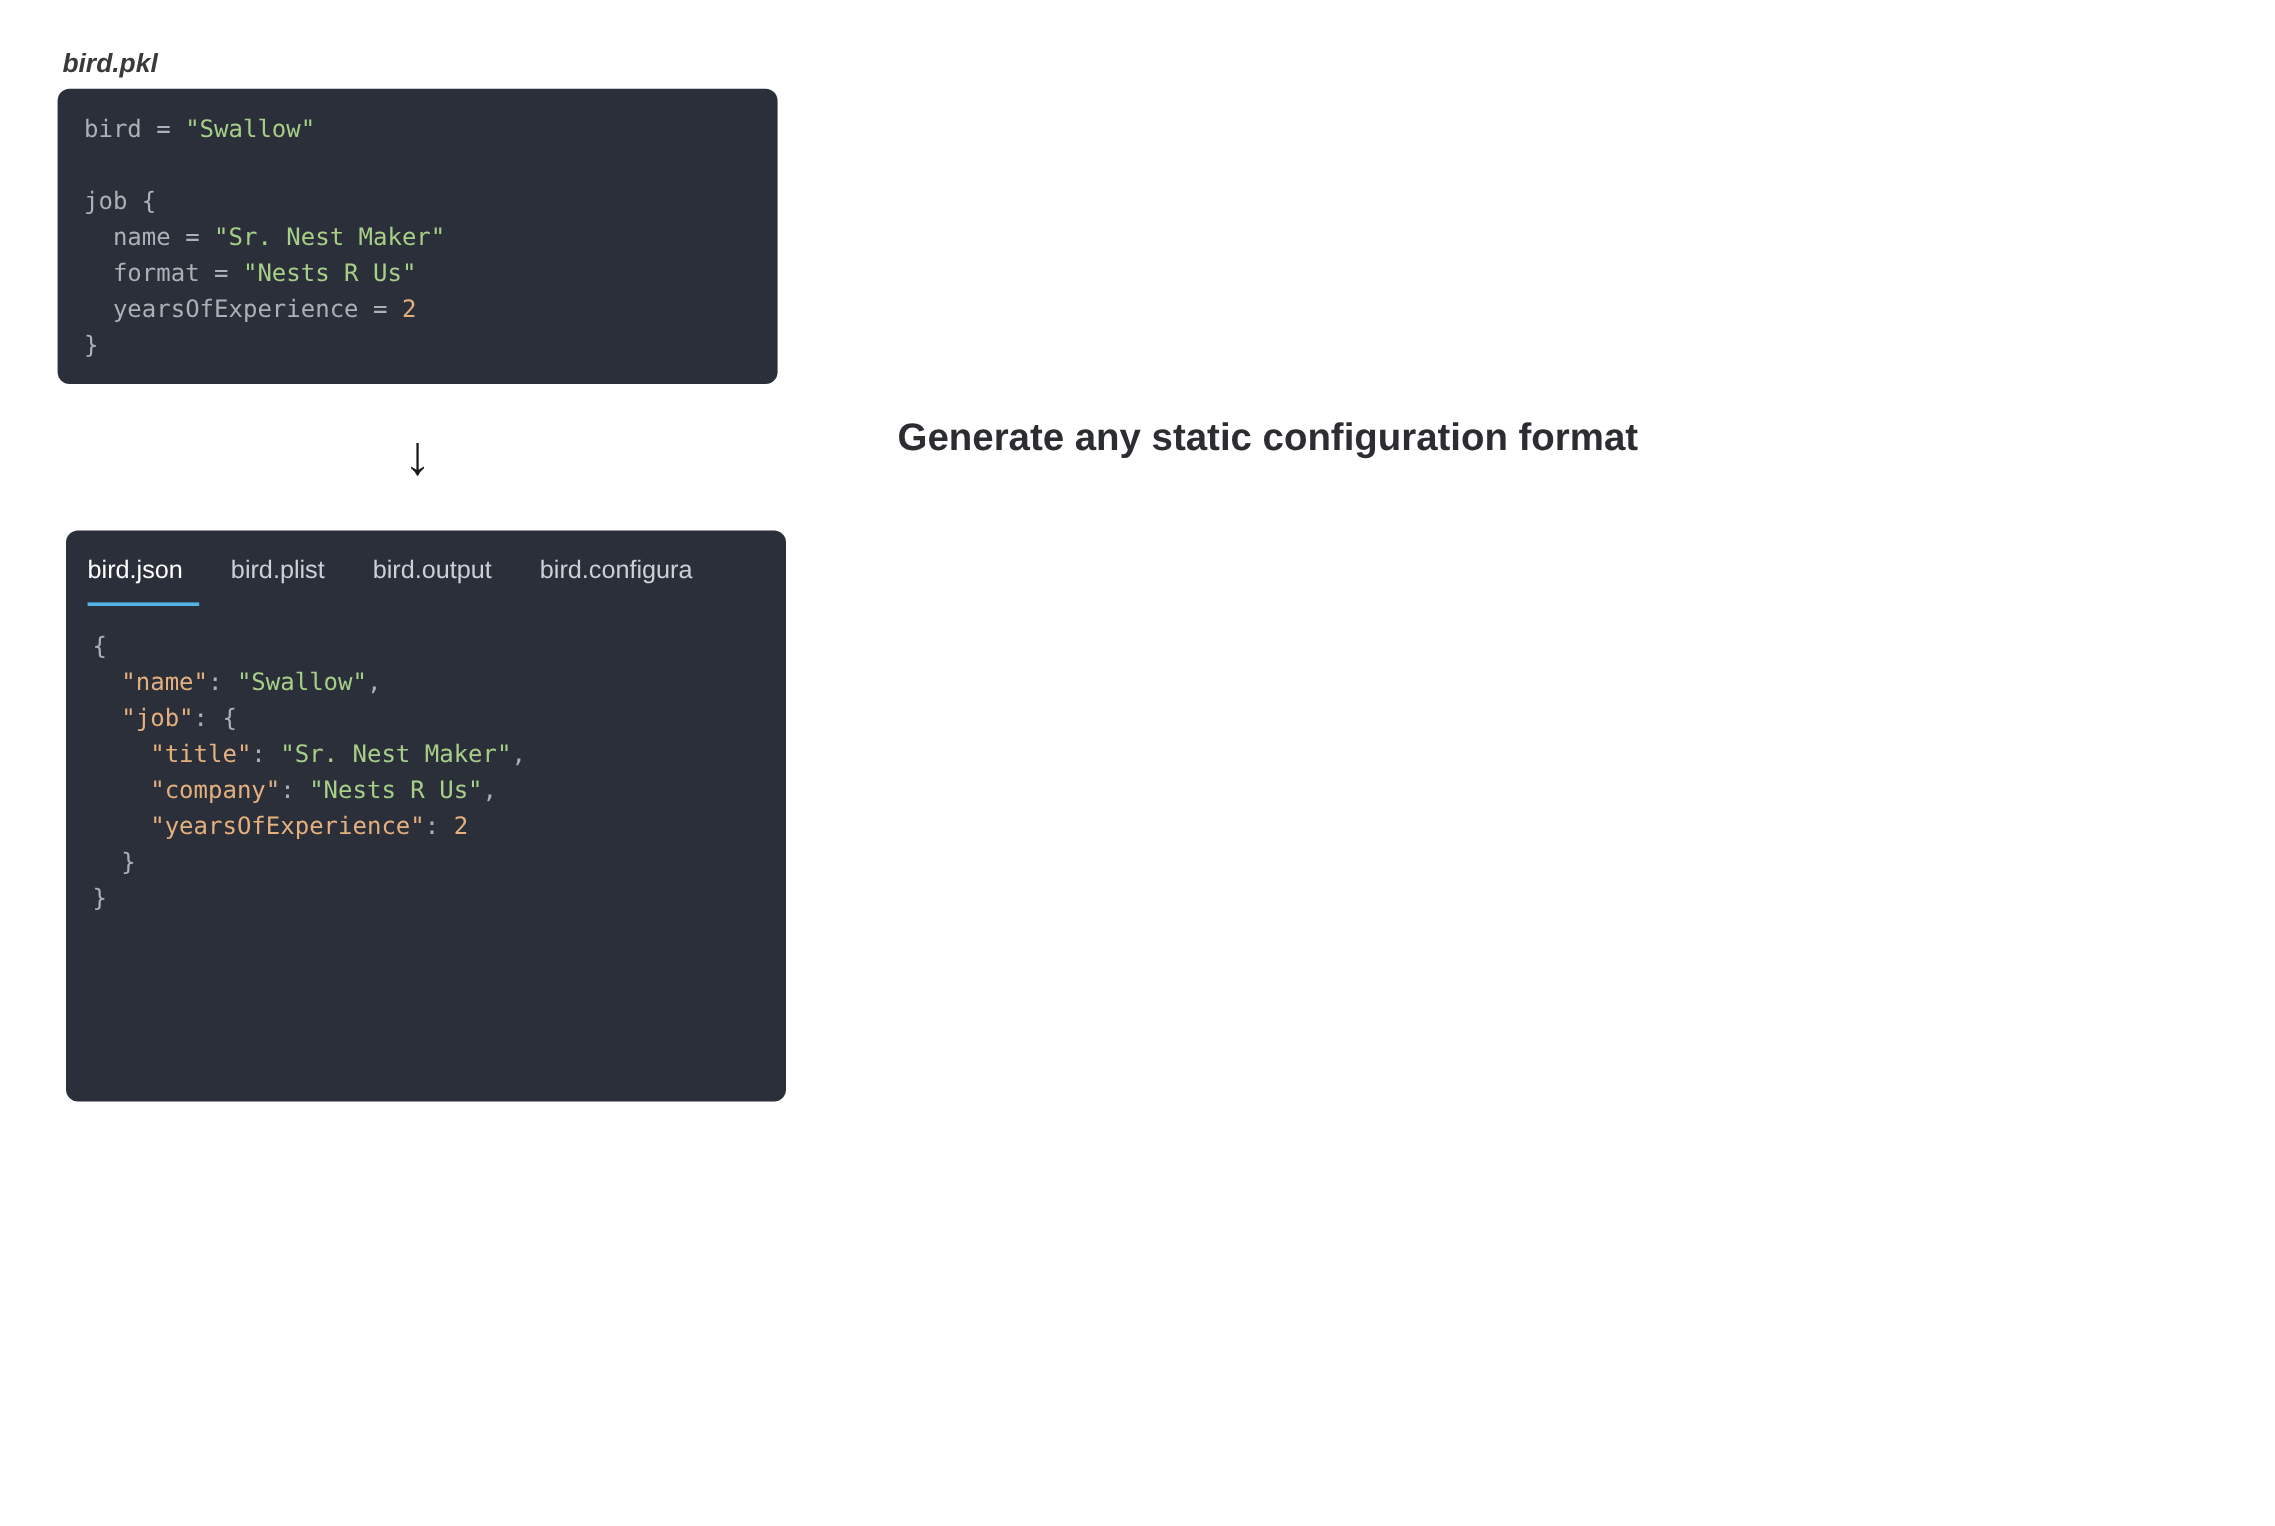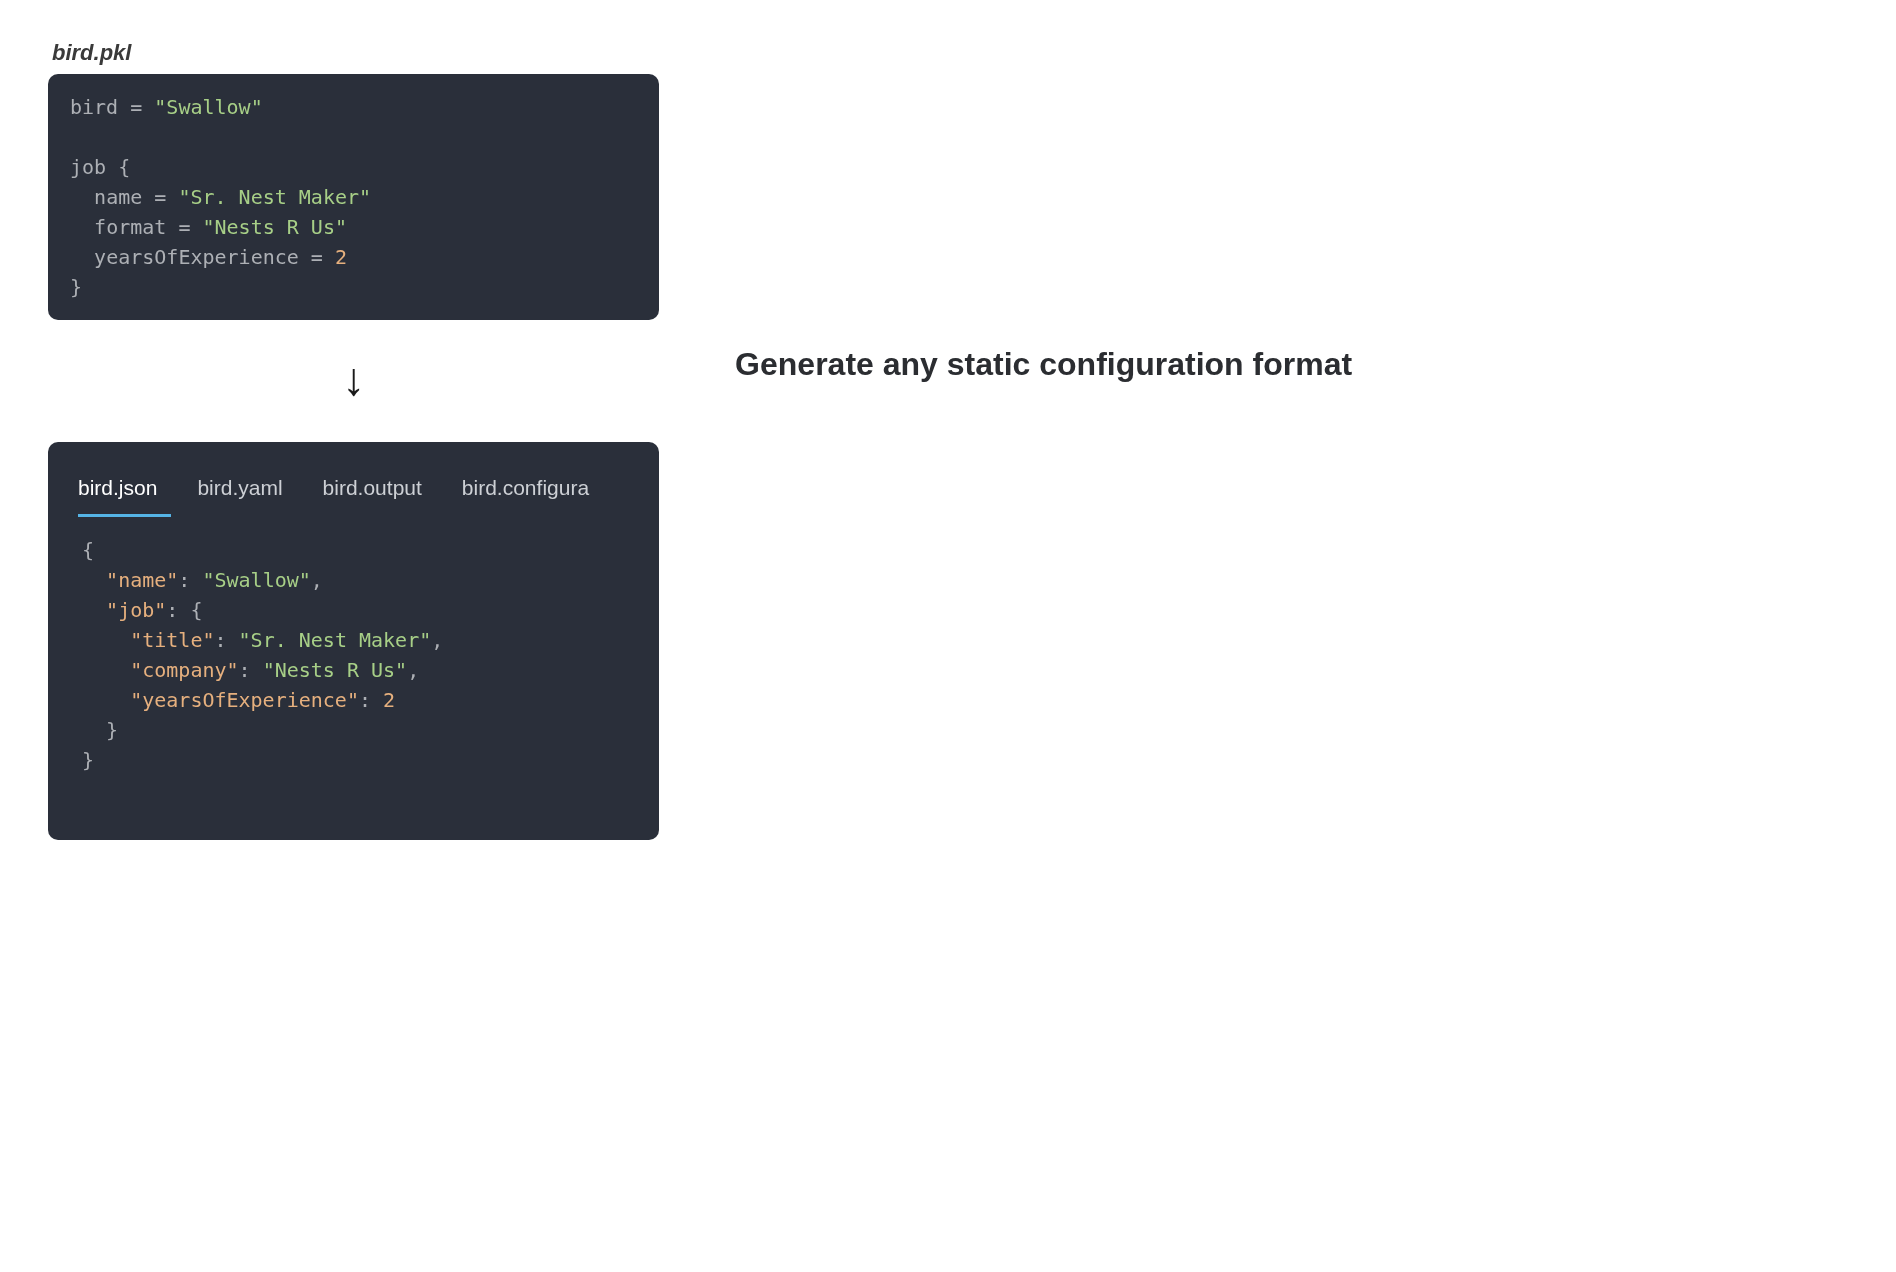--- a/index.html
+++ b/index.html
@@ -9,21 +9,21 @@
     }
     body {
       font-family: -apple-system, BlinkMacSystemFont, "Segoe UI", Helvetica, Arial, sans-serif;
       background: #ffffff;
       padding: 40px 48px;
       width: 1896px;
       height: 1272px;
     }
     .container {
       display: flex;
-      gap: 76px;
+      gap: 100px;
     }
     .left-column {
       flex: 0 0 600px;
       display: flex;
       flex-direction: column;
       align-items: center;
     }
     .right-column {
       flex: 1;
       padding-top: 300px;
@@ -42,23 +42,24 @@
       background: #2a2f3a;
       border-radius: 10px;
       padding: 18px 22px;
       width: 100%;
       font-family: "SF Mono", Menlo, Consolas, monospace;
       font-size: 20px;
       line-height: 1.5;
       color: #adb0b5;
     }
     .code-block-bottom {
-      height: 398px;
-      padding: 12px;
+      height: 476px;
+      padding: 0;
       overflow: hidden;
+      margin-left: 14px;
     }
     .tabs {
       display: flex;
       gap: 0;
       padding: 12px 18px 0 18px;
     }
     .tab {
       padding: 6px 14px 10px 0;
       margin-right: 26px;
       font-size: 21px;
@@ -122,21 +123,21 @@
 <span>  </span><span class="tok-ident">format</span><span class="tok-op"> = </span><span class="tok-string">"Nests R Us"</span>
 <span>  </span><span class="tok-ident">yearsOfExperience</span><span class="tok-op"> = </span><span class="tok-number">2</span>
 <span class="tok-brace">}</span></pre>
     </div>
 
     <div class="arrow-down">↓</div>
 
     <div class="code-block code-block-bottom">
       <div class="tabs">
         <div class="tab active">bird.json</div>
-        <div class="tab">bird.yaml</div>
+        <div class="tab">bird.plist</div>
         <div class="tab">bird.output</div>
         <div class="tab">bird.configura</div>
       </div>
       <div class="code-content">
 <pre><span class="tok-brace">{</span>
 <span>  </span><span class="tok-key">"name"</span><span class="tok-punct">: </span><span class="tok-string">"Swallow"</span><span class="tok-punct">,</span>
 <span>  </span><span class="tok-key">"job"</span><span class="tok-punct">: </span><span class="tok-brace">{</span>
 <span>    </span><span class="tok-key">"title"</span><span class="tok-punct">: </span><span class="tok-string">"Sr. Nest Maker"</span><span class="tok-punct">,</span>
 <span>    </span><span class="tok-key">"company"</span><span class="tok-punct">: </span><span class="tok-string">"Nests R Us"</span><span class="tok-punct">,</span>
 <span>    </span><span class="tok-key">"yearsOfExperience"</span><span class="tok-punct">: </span><span class="tok-number">2</span>

